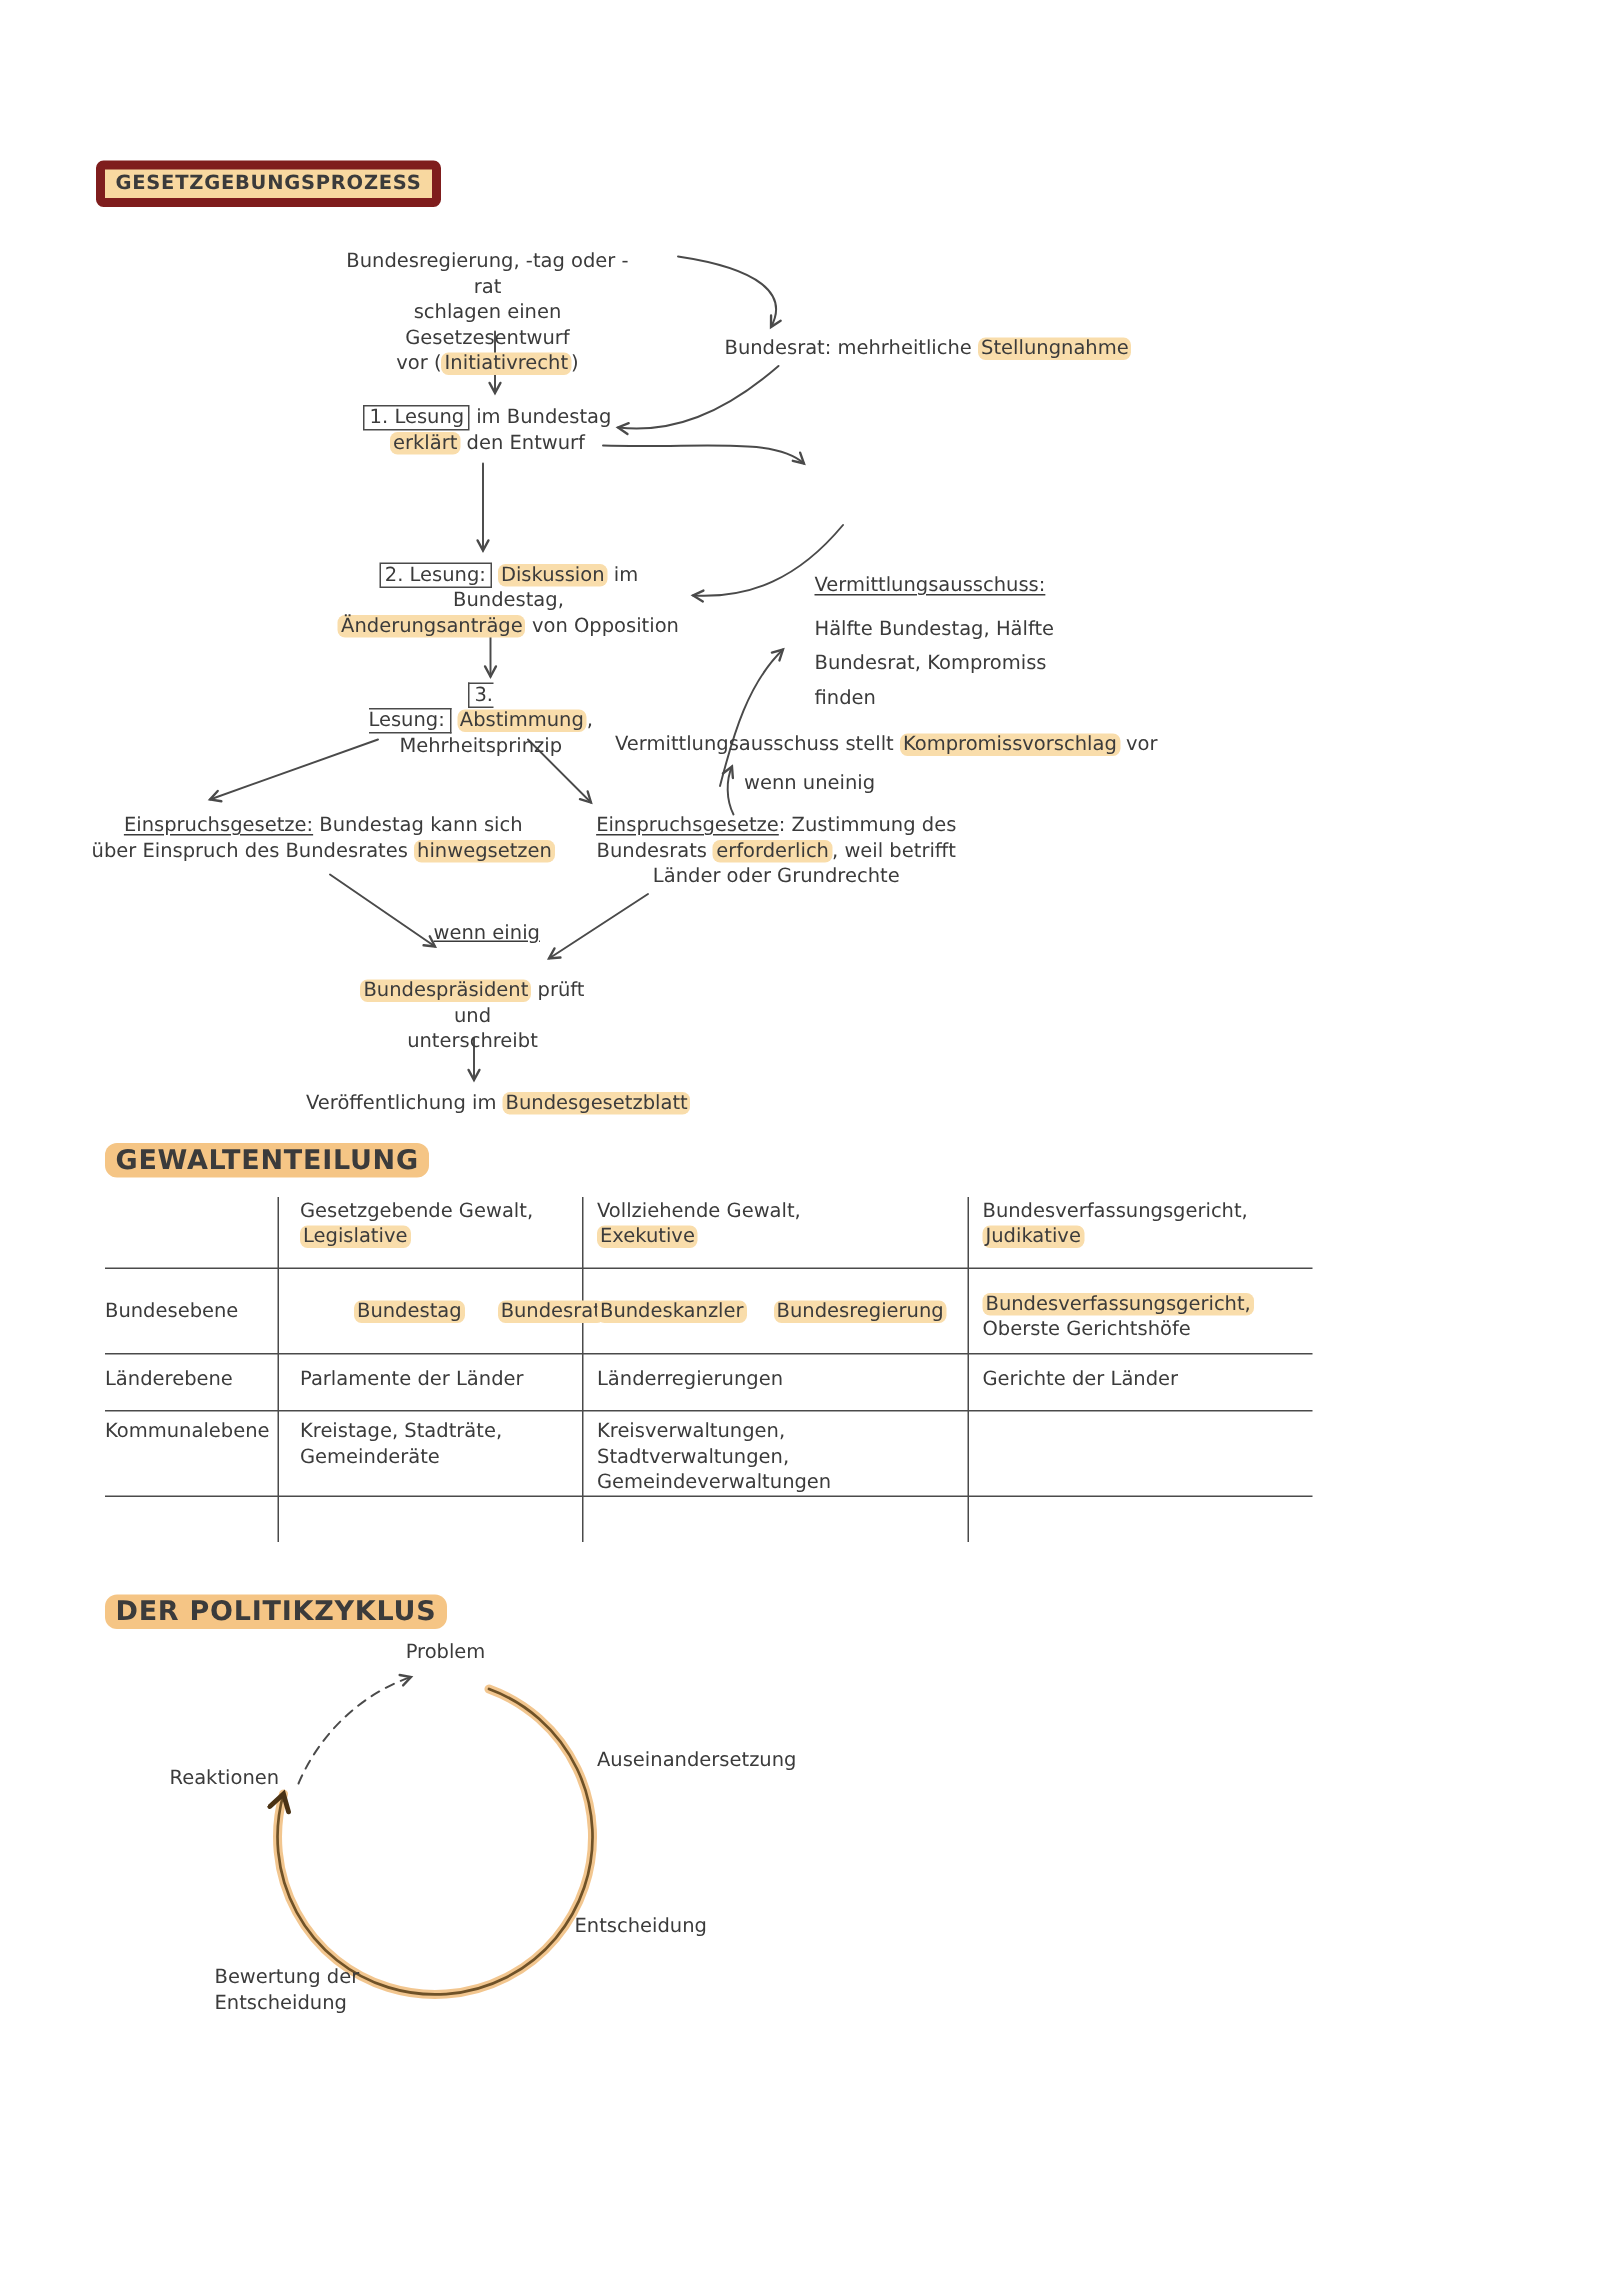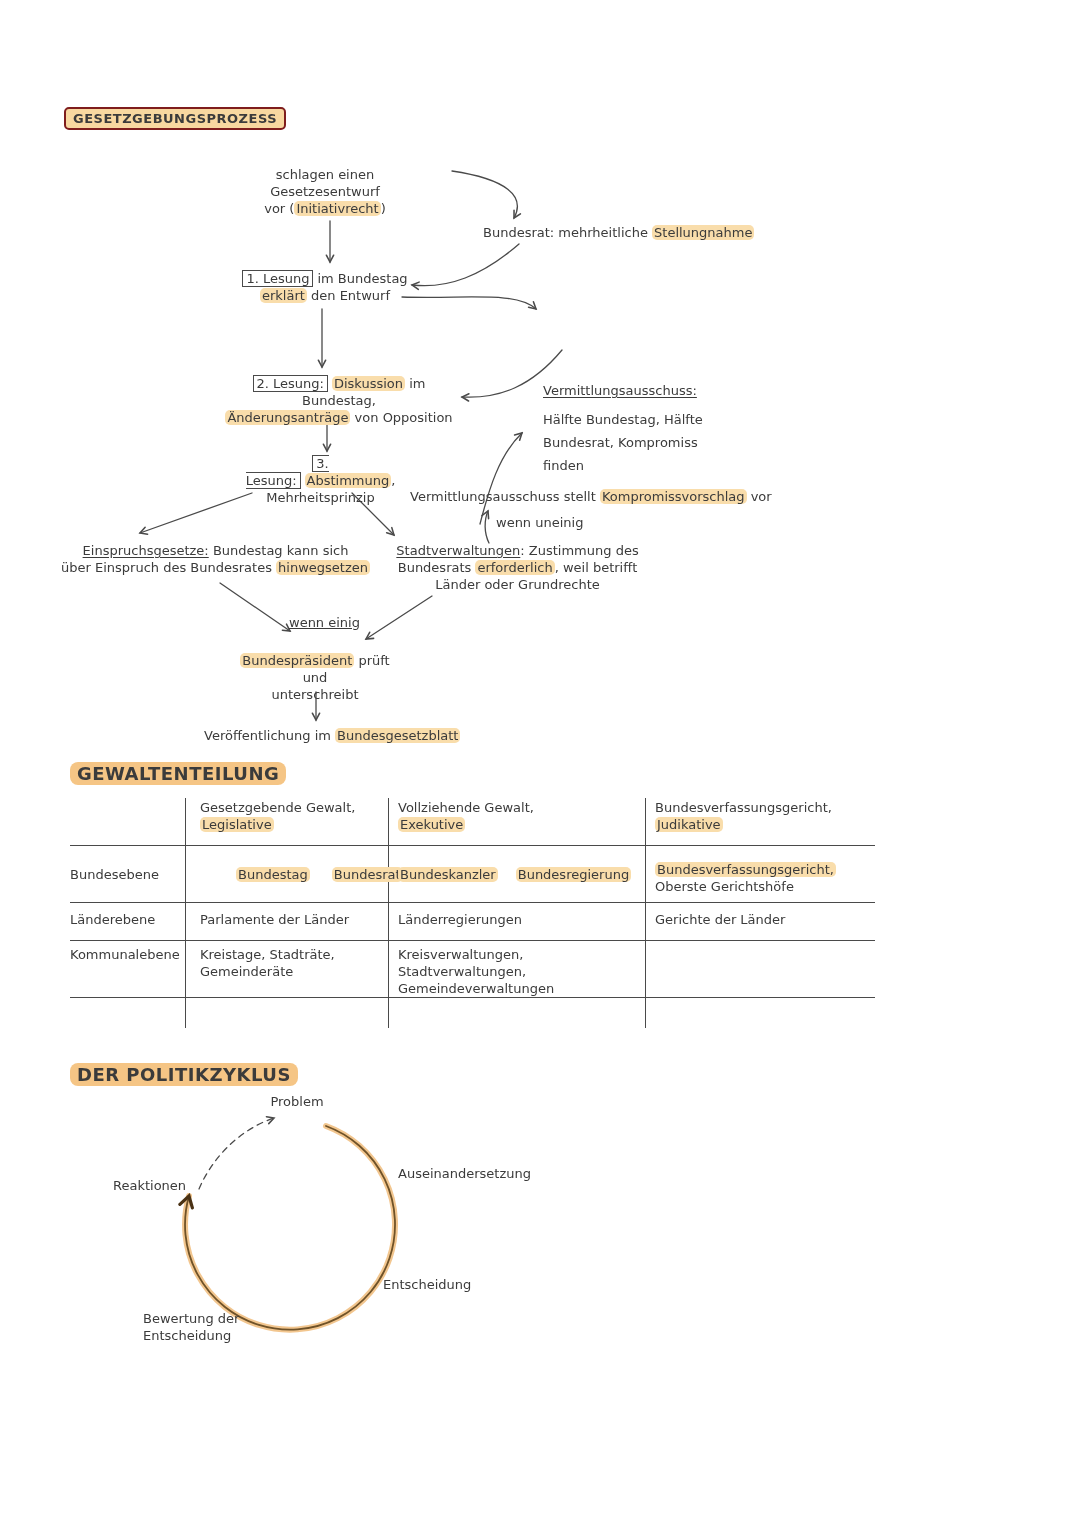--- a/index.html
+++ b/index.html
@@ -3,21 +3,21 @@
 <meta charset="utf-8">
 <style>
   * { margin:0; padding:0; box-sizing:border-box; }
   html,body { background:#ffffff; }
   body { font-family:"DejaVu Sans","Liberation Sans",sans-serif; }
   .page { position:relative; width:1080px; height:1527px; background:#ffffff; color:#3b3b3b; font-size:13px; overflow:hidden; }
   .node { position:absolute; text-align:center; line-height:17px; }
   .line { position:absolute; white-space:nowrap; line-height:17px; }
   .lblock { position:absolute; line-height:17px; }
   .hl { background:#f9ddab; border-radius:5px; padding:0 2px; }
-  .tag { position:absolute; border:2px solid #7f1d1d; background:#f8d8a0; border-radius:5px; padding:2px 7px;
+  .tag { position:absolute; border:6px solid #7f1d1d; background:#f8d8a0; border-radius:5px; padding:2px 7px;
          font-weight:bold; font-size:13px; letter-spacing:0.5px; white-space:nowrap; }
   .marker-title { position:absolute; background:#f5c585; border-radius:8px; padding:1px 7px;
          font-weight:bold; font-size:18px; letter-spacing:0.5px; white-space:nowrap; }
   .boxed { border:1.4px solid #4a4a4a; padding:0 3px; margin-right:4px; }
   .ul { text-decoration:underline; text-underline-offset:2px; }
   .tline { position:absolute; background:#4a4a4a; }
   svg.overlay { position:absolute; left:0; top:0; pointer-events:none; }
   .vh { margin-bottom:9px; }
   .vl { line-height:23px; }
   .gap22 { margin-left:22px; }
@@ -54,20 +54,21 @@
       <path d="M316,692 L316,720" marker-end="url(#ah)"></path>
       <path d="M199,1189 C213,1156 241,1129 274,1118" stroke-dasharray="6 5" marker-end="url(#ah)"></path>
     </g>
     <path d="M326,1126 A105,105 0 1 1 189,1196" fill="none" stroke="#f1c083" stroke-width="6" stroke-linecap="round" opacity="0.9"></path>
     <path d="M326,1126 A105,105 0 1 1 189,1196" fill="none" stroke="#6f5228" stroke-width="1.8" stroke-linecap="round" marker-end="url(#ahb)"></path>
   </svg>
 
   <div class="tag" style="left:64px; top:107px;">GESETZGEBUNGSPROZESS</div>
 
   <div class="node" style="left:222px; top:166px; width:206px;">
+    <div><span>Bundesregierung, -tag oder -rat</span></div>
     <div><span>schlagen einen Gesetzesentwurf</span></div>
     <div>
       <span>vor (</span><span class="hl">Initiativrecht</span><span>)</span>
     </div>
   </div>
 
   <div class="line" style="left:483px; top:224px;">
     <span>Bundesrat: mehrheitliche </span><span class="hl">Stellungnahme</span>
   </div>
 
@@ -114,21 +115,21 @@
     <div>
       <span class="ul">Einspruchsgesetze:</span><span> Bundestag kann sich</span>
     </div>
     <div>
       <span>über Einspruch des Bundesrates </span><span class="hl">hinwegsetzen</span>
     </div>
   </div>
 
   <div class="node" style="left:395px; top:542px; width:245px;">
     <div>
-      <span class="ul">Stadtverwaltungen</span><span>: </span><span>Zustimmung des</span>
+      <span class="ul">Einspruchsgesetze</span><span>: </span><span>Zustimmung des</span>
     </div>
     <div>
       <span>Bundesrats </span><span class="hl">erforderlich</span><span>, weil betrifft</span>
     </div>
     <div><span>Länder oder Grundrechte</span></div>
   </div>
 
   <div class="line" style="left:289px; top:614px;text-decoration:underline;">wenn einig</div>
 
   <div class="node" style="left:230px; top:652px; width:170px;">

